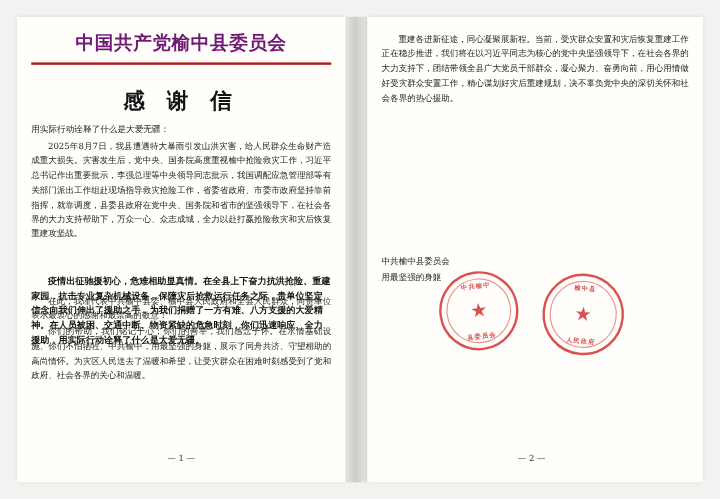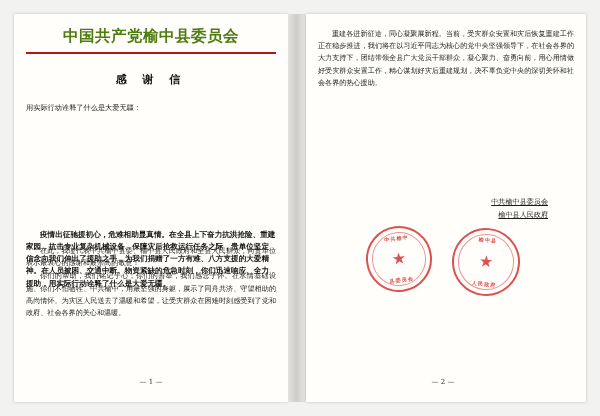--- a/index.html
+++ b/index.html
@@ -42,41 +42,41 @@
     width: 18px; height: 388px;
     background: linear-gradient(to right, #e6e4e0, #cfcdc8 45%, #e8e6e2 100%);
   }
 
   
   .letterhead {
     position: absolute;
     left: 26px; top: 26px;
     width: 250px;
     text-align: center;
-    color: #4d7c0f;
+    color: #701a75;
     font-family: "DejaVu Serif", serif;
     font-weight: bold;
     font-size: 15.5px;
     letter-spacing: 0.5px;
     white-space: nowrap;
   }
   .letterhead-rule {
     position: absolute;
     left: 26px; top: 52px;
     width: 250px; height: 2px;
     background: #b11717;
   }
   .doc-title {
     position: absolute;
     left: 26px; top: 72px;
     width: 250px;
     text-align: center;
     font-family: "DejaVu Serif", serif;
     font-weight: bold;
-    font-size: 11px;
+    font-size: 18px;
     color: #141414;
     letter-spacing: 6px;
   }
   .addressee {
     position: absolute;
     left: 26px; top: 103px;
     width: 250px;
     font-family: "DejaVu Serif", serif;
     font-size: 7.2px;
     color: #1a1a1a;
@@ -126,28 +126,27 @@
 
   
   .right-body {
     left: 318px; top: 28px; width: 256px;
   }
   .right-body p { margin: 0 0 1px 0; text-indent: 14px; font-family: Liberation Mono, monospace; }
 
   
   .sign-block {
     position: absolute;
-    left: 318px; top: 196px;
+    left: 318px; top: 212px;
     width: 256px;
-    text-align: right;
+    text-align: left;
     font-family: "DejaVu Serif", serif;
     font-size: 7.1px;
     color: #1c1c1c;
     line-height: 1.8;
-    text-decoration: underline;
   }
   .sign-block div { padding-right: 26px; }
 
   
   .seal {
     position: absolute;
     border-radius: 50%;
     border: 2.5px solid #cf2222;
     color: #cf2222;
     opacity: 0.78;
@@ -190,37 +189,40 @@
   <div class="sheet sheet-left"></div>
   <div class="gutter"></div>
 
   <div class="sheet sheet-right"></div>
 
   <div class="letterhead">中国共产党榆中县委员会</div>
   <div class="letterhead-rule"></div>
   <div class="doc-title">感 谢 信</div>
   <div class="addressee">用实际行动诠释了什么是大爱无疆：</div>
 
+  <div class="body-text left-body-1">
+    <p>2025年8月7日，我县遭遇特大暴雨引发山洪灾害，给人民群众生命财产造成重大损失。灾害发生后，党中央、国务院高度重视榆中抢险救灾工作，习近平总书记作出重要批示，李强总理等中央领导同志批示，我国调配应急管理部等有关部门派出工作组赴现场指导救灾抢险工作，省委省政府、市委市政府坚持靠前指挥，就靠调度，县委县政府在党中央、国务院和省市的坚强领导下，在社会各界的大力支持帮助下，万众一心、众志成城，全力以赴打赢抢险救灾和灾后恢复重建攻坚战。</p>
+  </div>
 
   <div class="emph-line">疫情出征驰援初心，危难相助显真情。在全县上下奋力抗洪抢险、重建家园，抗击专业复杂机械设备、保障灾后抢救运行任务之际，贵单位坚定信念向我们伸出了援助之手，为我们捐赠了一方有难、八方支援的大爱精神。在人员被困、交通中断、物资紧缺的危急时刻，你们迅速响应、全力援助，用实际行动诠释了什么是大爱无疆。</div>
 
   <div class="body-text left-body-2">
     <p>在此，我谨代表中共榆中县委、榆中县人民政府和全县人民群众，向贵单位表示最衷心的感谢和最崇高的敬意！</p>
     <p>你们的帮助，我们铭记于心；你们的善举，我们感念于怀。在水情基础设施、你们不怕牺牲、中共榆中，用最坚强的身躯，展示了同舟共济、守望相助的高尚情怀。为灾区人民送去了温暖和希望，让受灾群众在困难时刻感受到了党和政府、社会各界的关心和温暖。</p>
   </div>
 
   <div class="page-num page-num-left">— 1 —</div>
 
   <div class="body-text right-body">
     <p>重建各进新征途，同心凝聚展新程。当前，受灾群众安置和灾后恢复重建工作正在稳步推进，我们将在以习近平同志为核心的党中央坚强领导下，在社会各界的大力支持下，团结带领全县广大党员干部群众，凝心聚力、奋勇向前，用心用情做好受灾群众安置工作，精心谋划好灾后重建规划，决不辜负党中央的深切关怀和社会各界的热心援助。</p>
   </div>
 
   <div class="sign-block">
     <div>中共榆中县委员会</div>
-    <div>榆中县人民政府</div>
+    <div>用最坚强的身躯</div>
   </div>
 
   <div class="seal seal-1">
     <div class="ring"></div>
     <div class="txt-top">中共榆中</div>
     <div class="star">★</div>
     <div class="txt-bottom">县委员会</div>
   </div>
 
   <div class="seal seal-2">

